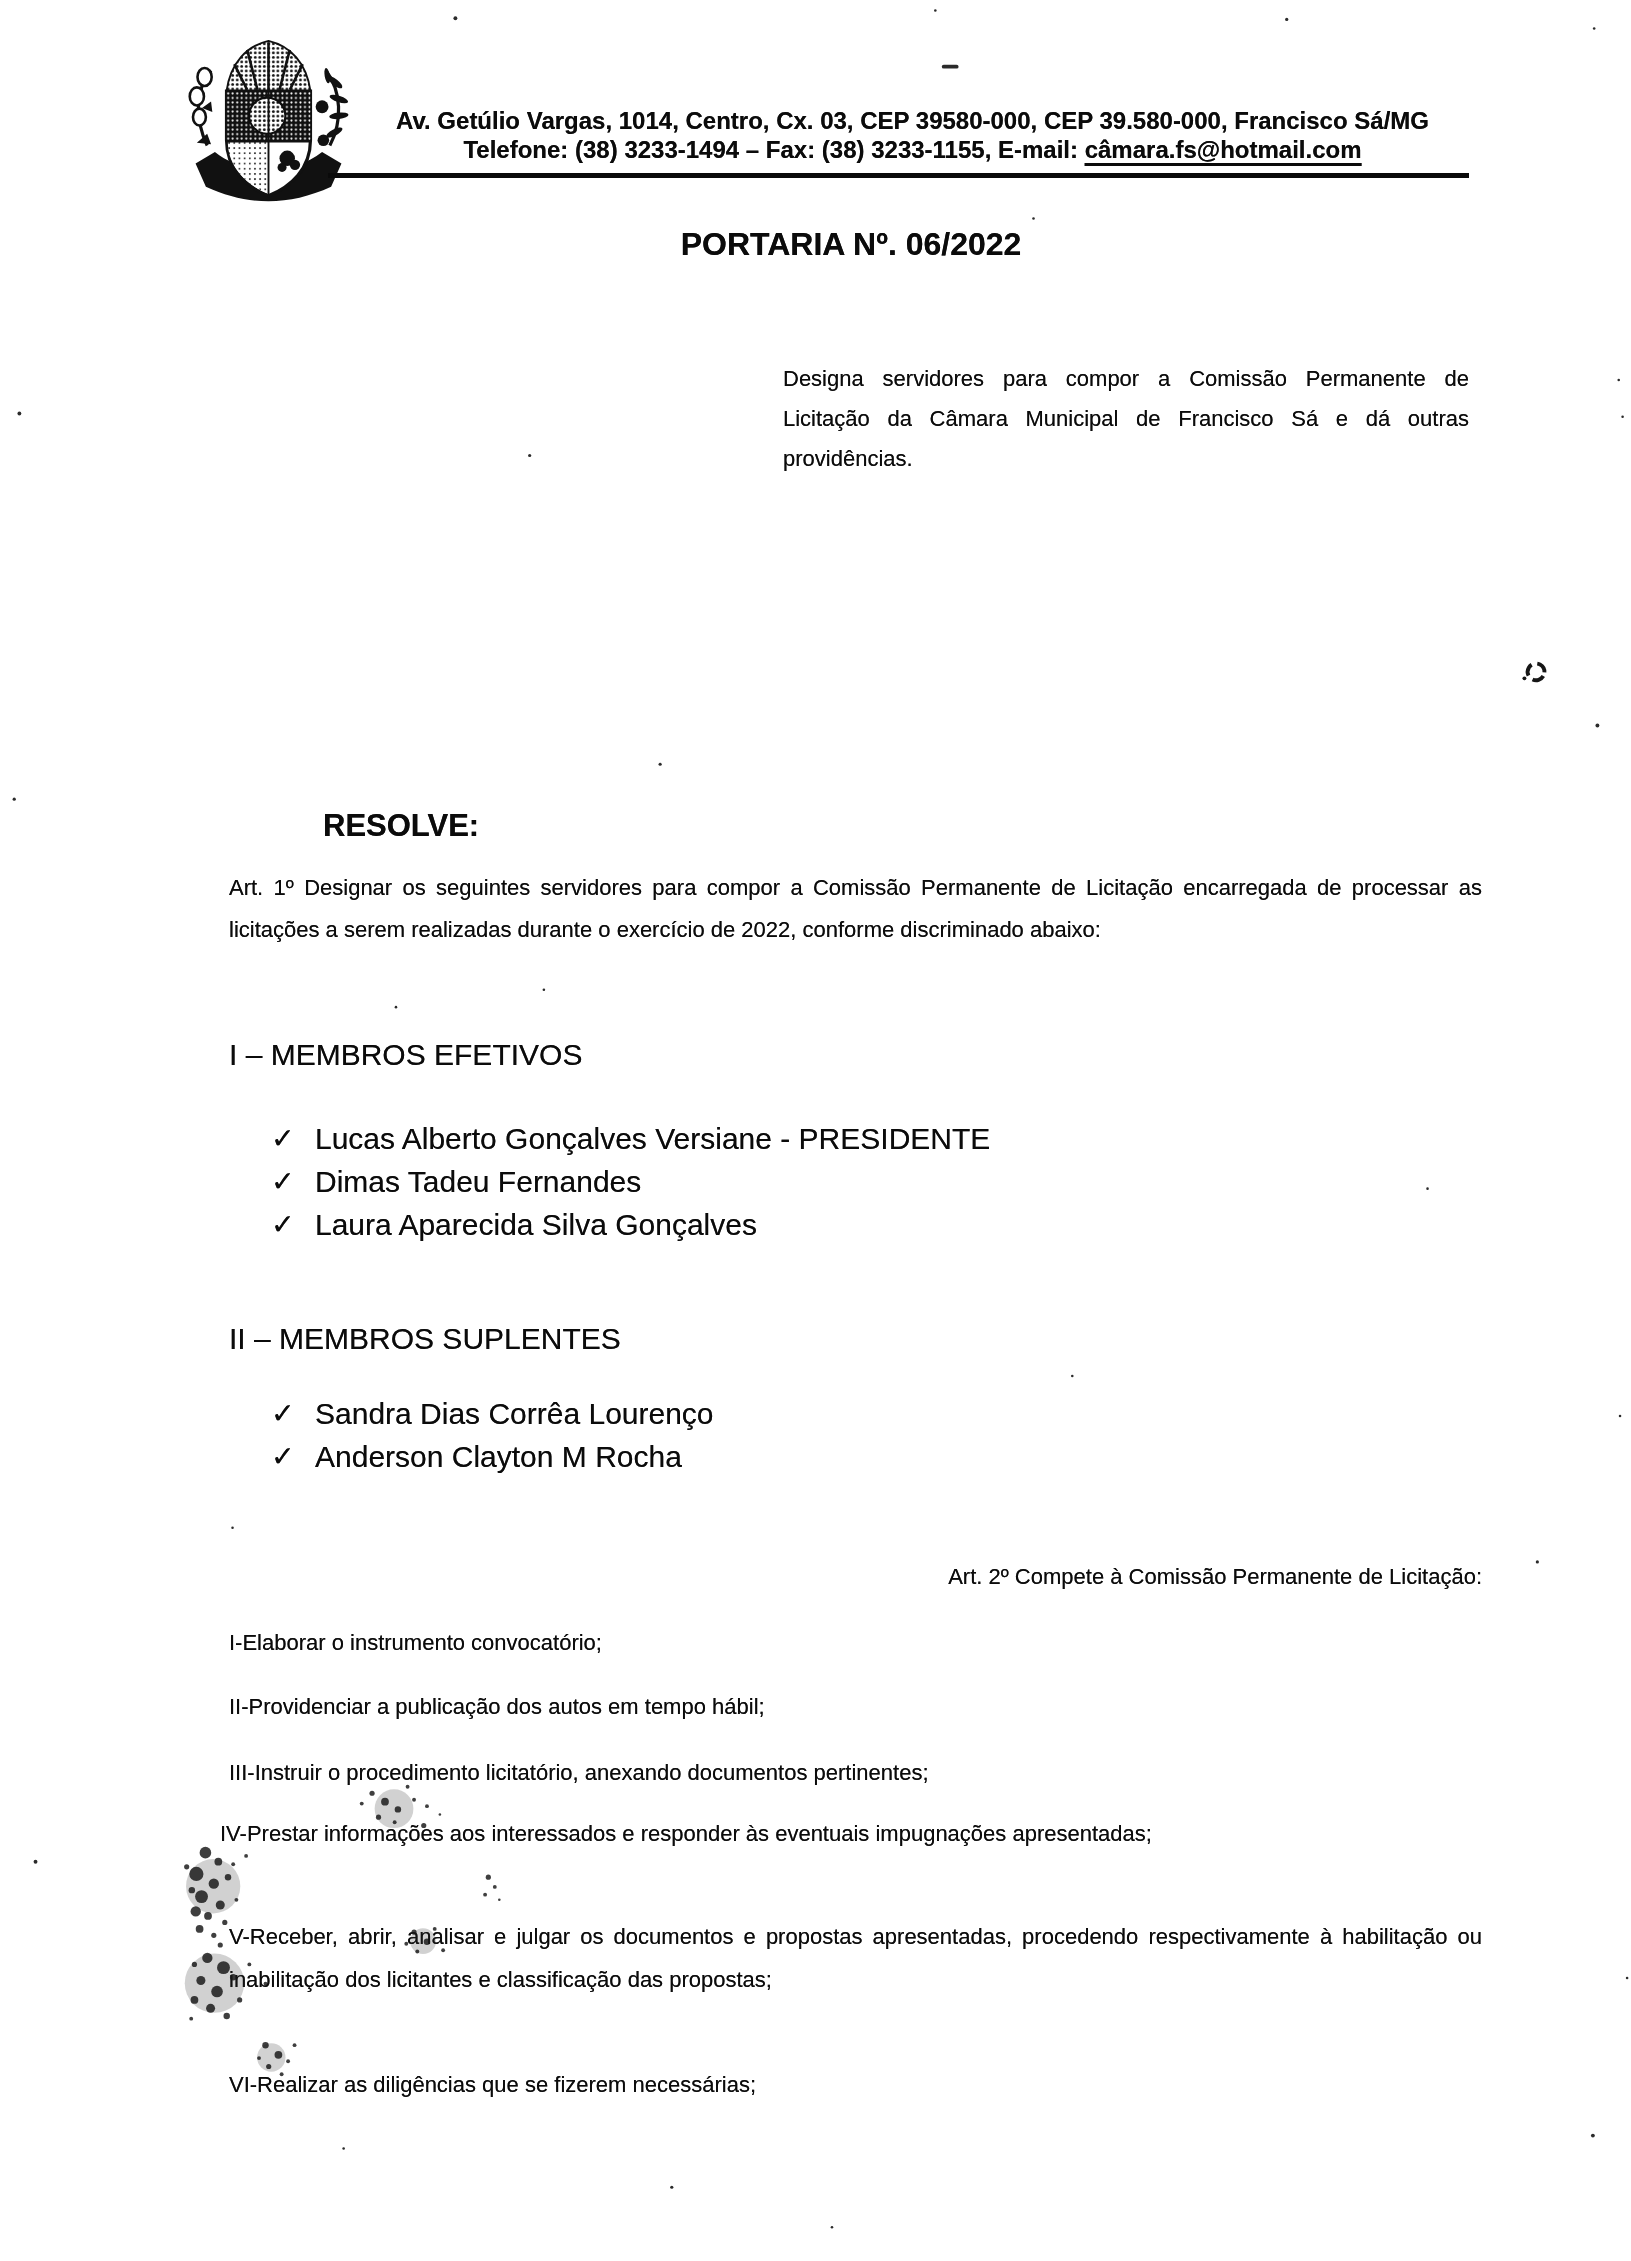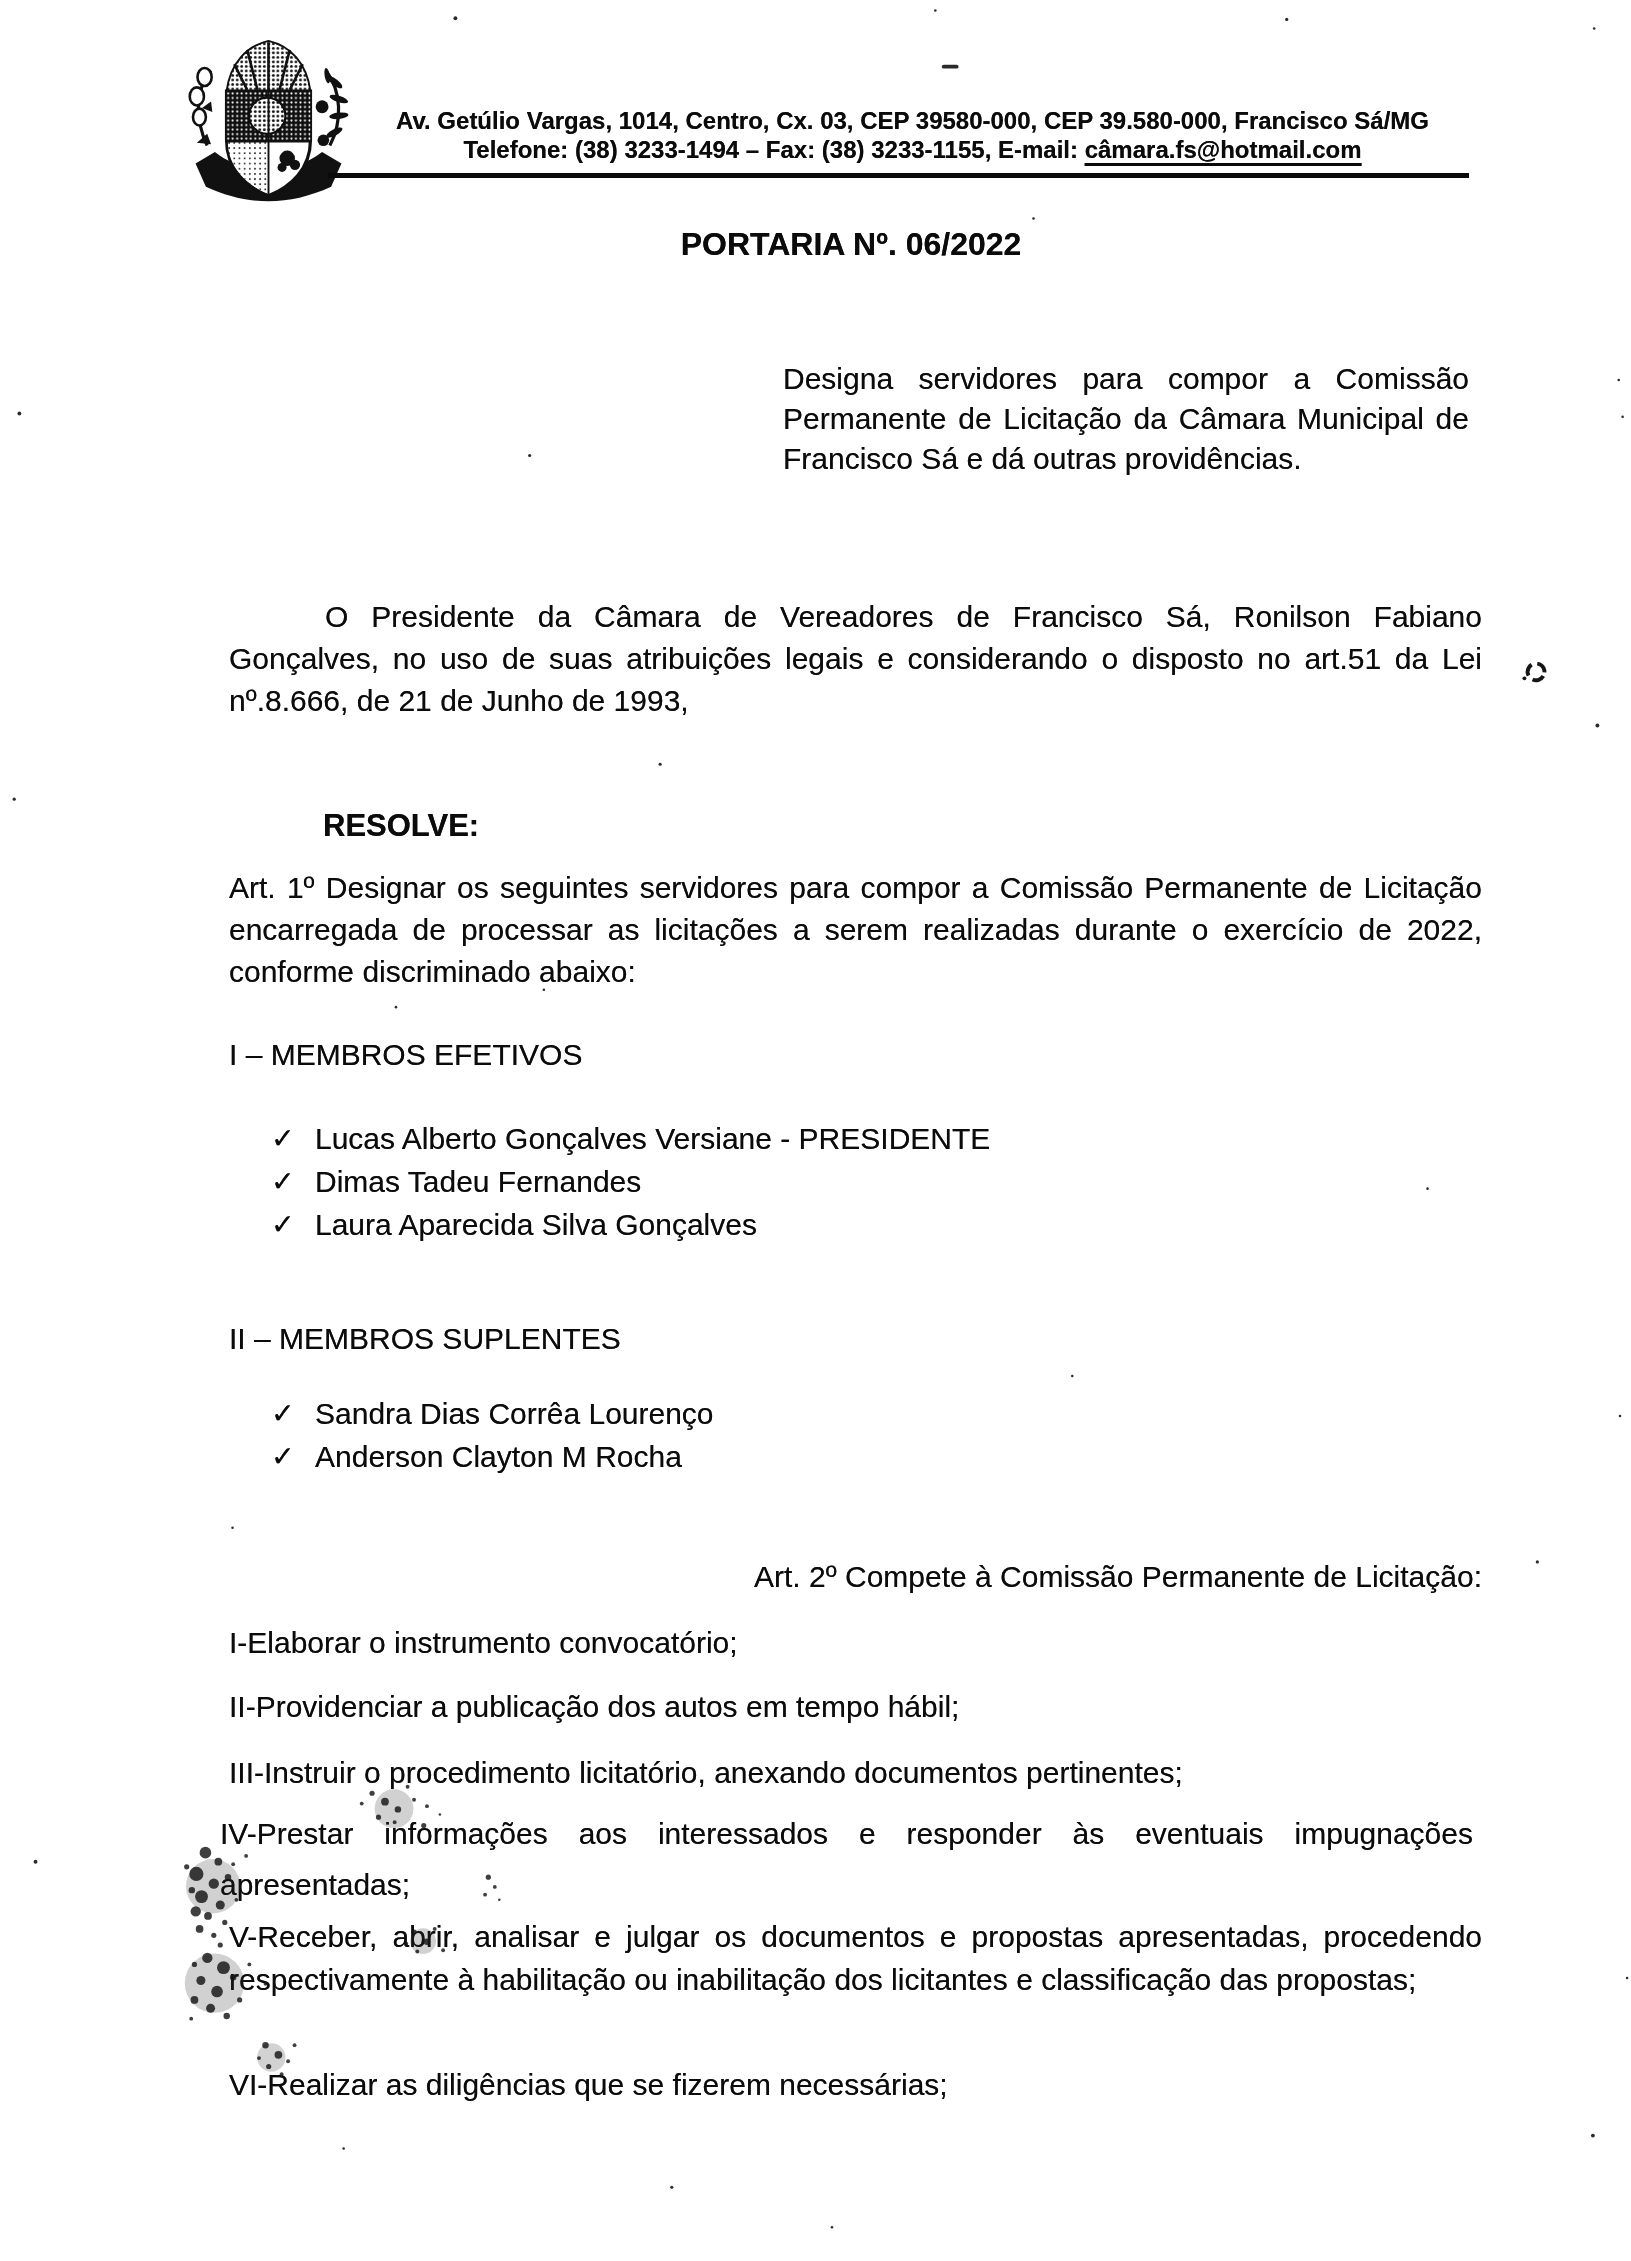--- a/index.html
+++ b/index.html
@@ -17,21 +17,21 @@
     text-shadow:0 0 0.6px rgba(0,0,0,.85);
   }
   .addr{
     font-size:24px;font-weight:700;text-align:center;line-height:28.4px;
     text-shadow:0 0 0.6px rgba(0,0,0,.7);
   }
   .email{text-decoration:underline;text-underline-offset:4.5px;text-decoration-thickness:2.6px;margin-top:32px;}
   .rule{background:#0a0a0a;}
   .doc-title{font-size:32px;font-weight:700;text-align:center;text-shadow:0 0 0.6px rgba(0,0,0,.8);}
   .body-text{
-    font-size:30px;line-height:42px;text-align:justify;
+    font-size:22px;line-height:42px;text-align:justify;
     text-shadow:0 0 0.6px rgba(0,0,0,.65);
   }
   .summary{line-height:40px;}
   .indent{text-indent:96px;}
   .resolve{font-size:31px;font-weight:700;text-shadow:0 0 0.6px rgba(0,0,0,.8);}
   .sec-heading{font-size:30px;text-shadow:0 0 0.6px rgba(0,0,0,.7);}
   .check-list{display:flex;flex-direction:column;}
   .check-item{display:flex;align-items:flex-start;height:43px;font-size:30px;line-height:39px;text-shadow:0 0 0.6px rgba(0,0,0,.65);}
   .check-mark{width:44px;flex:0 0 44px;font-size:28.4px;}
   .noise{pointer-events:none;}
@@ -94,21 +94,20 @@
   <div class="abs addr" style="left:352px;top:136px;width:1121px">
     <span>Telefone: (38) 3233-1494 – Fax: (38) 3233-1155, E-mail: </span><span class="email">câmara.fs@hotmail.com</span>
   </div>
 
   <div class="abs rule" style="left:328px;top:173px;width:1141px;height:5.2px"></div>
 
   <div class="abs doc-title" style="left:229px;top:226px;width:1244px">PORTARIA Nº. 06/2022</div>
 
   <div class="abs body-text summary" style="left:783px;top:359px;width:686px">Designa servidores para compor a Comissão Permanente de Licitação da Câmara Municipal de Francisco Sá e dá outras providências.</div>
 
-  <div class="abs body-text indent" style="left:229px;top:596px;width:1253px">O Presidente da Câmara de Vereadores de Francisco Sá, Ronilson Fabiano Gonçalves, no uso de suas atribuições legais e considerando o disposto no art.51 da Lei nº.8.666, de 21 de Junho de 1993,</div>
 
   <div class="abs resolve" style="left:323px;top:808px">RESOLVE:</div>
 
   <div class="abs body-text" style="left:229px;top:867px;width:1253px">Art. 1º Designar os seguintes servidores para compor a Comissão Permanente de Licitação encarregada de processar as licitações a serem realizadas durante o exercício de 2022, conforme discriminado abaixo:</div>
 
   <div class="abs sec-heading" style="left:229px;top:1038px">I – MEMBROS EFETIVOS</div>
 
   <div class="abs check-list" style="left:271px;top:1119px;width:1098px">
     <div class="check-item">
       <span class="check-mark">✓</span>

